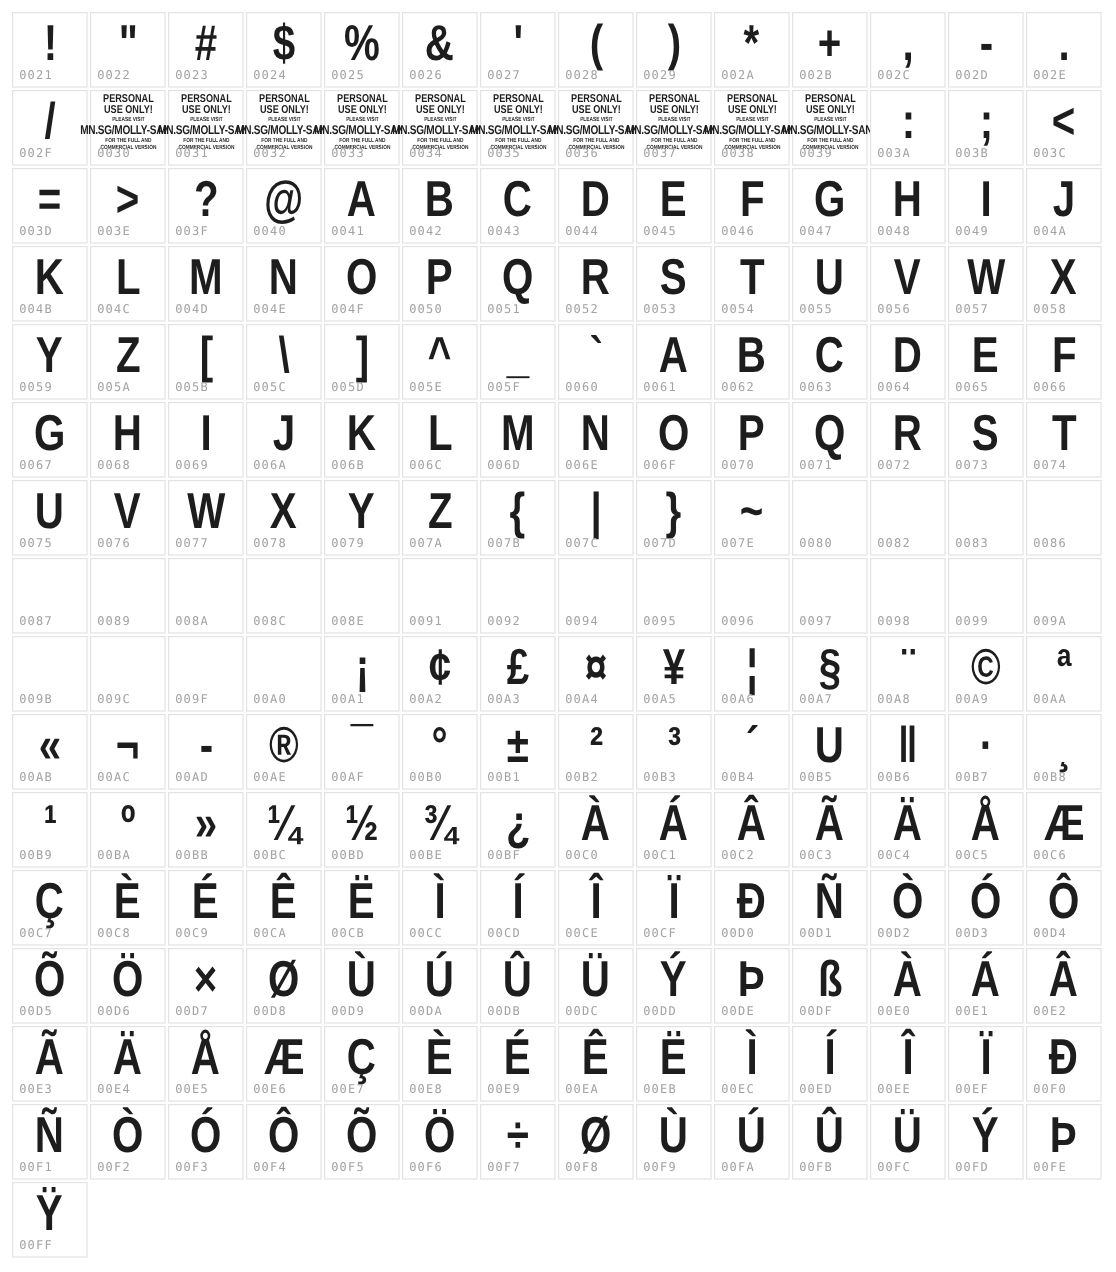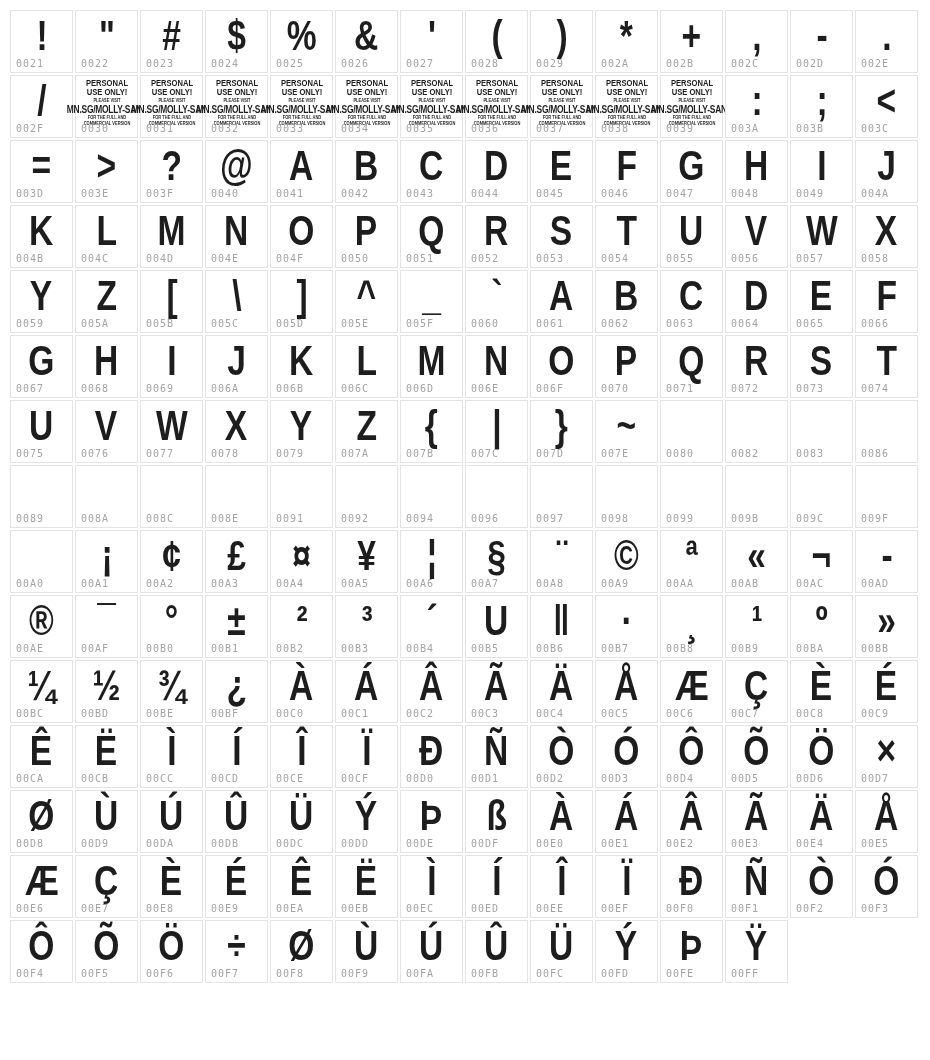--- a/index.html
+++ b/index.html
@@ -696,20 +696,23 @@
     <div class="cell">
       <span class="code">0082</span>
     </div>
     <div class="cell">
       <span class="code">0083</span>
     </div>
     <div class="cell">
       <span class="code">0086</span>
     </div>
     <div class="cell">
+      <span class="code">0087</span>
+    </div>
+    <div class="cell">
       <span class="code">0089</span>
     </div>
     <div class="cell">
       <span class="code">008A</span>
     </div>
     <div class="cell">
       <span class="code">008C</span>
     </div>
     <div class="cell">
       <span class="code">008E</span>
@@ -717,30 +720,36 @@
     <div class="cell">
       <span class="code">0091</span>
     </div>
     <div class="cell">
       <span class="code">0092</span>
     </div>
     <div class="cell">
       <span class="code">0094</span>
     </div>
     <div class="cell">
+      <span class="code">0095</span>
+    </div>
+    <div class="cell">
       <span class="code">0096</span>
     </div>
     <div class="cell">
       <span class="code">0097</span>
     </div>
     <div class="cell">
       <span class="code">0098</span>
     </div>
     <div class="cell">
       <span class="code">0099</span>
+    </div>
+    <div class="cell">
+      <span class="code">009A</span>
     </div>
     <div class="cell">
       <span class="code">009B</span>
     </div>
     <div class="cell">
       <span class="code">009C</span>
     </div>
     <div class="cell">
       <span class="code">009F</span>
     </div>

